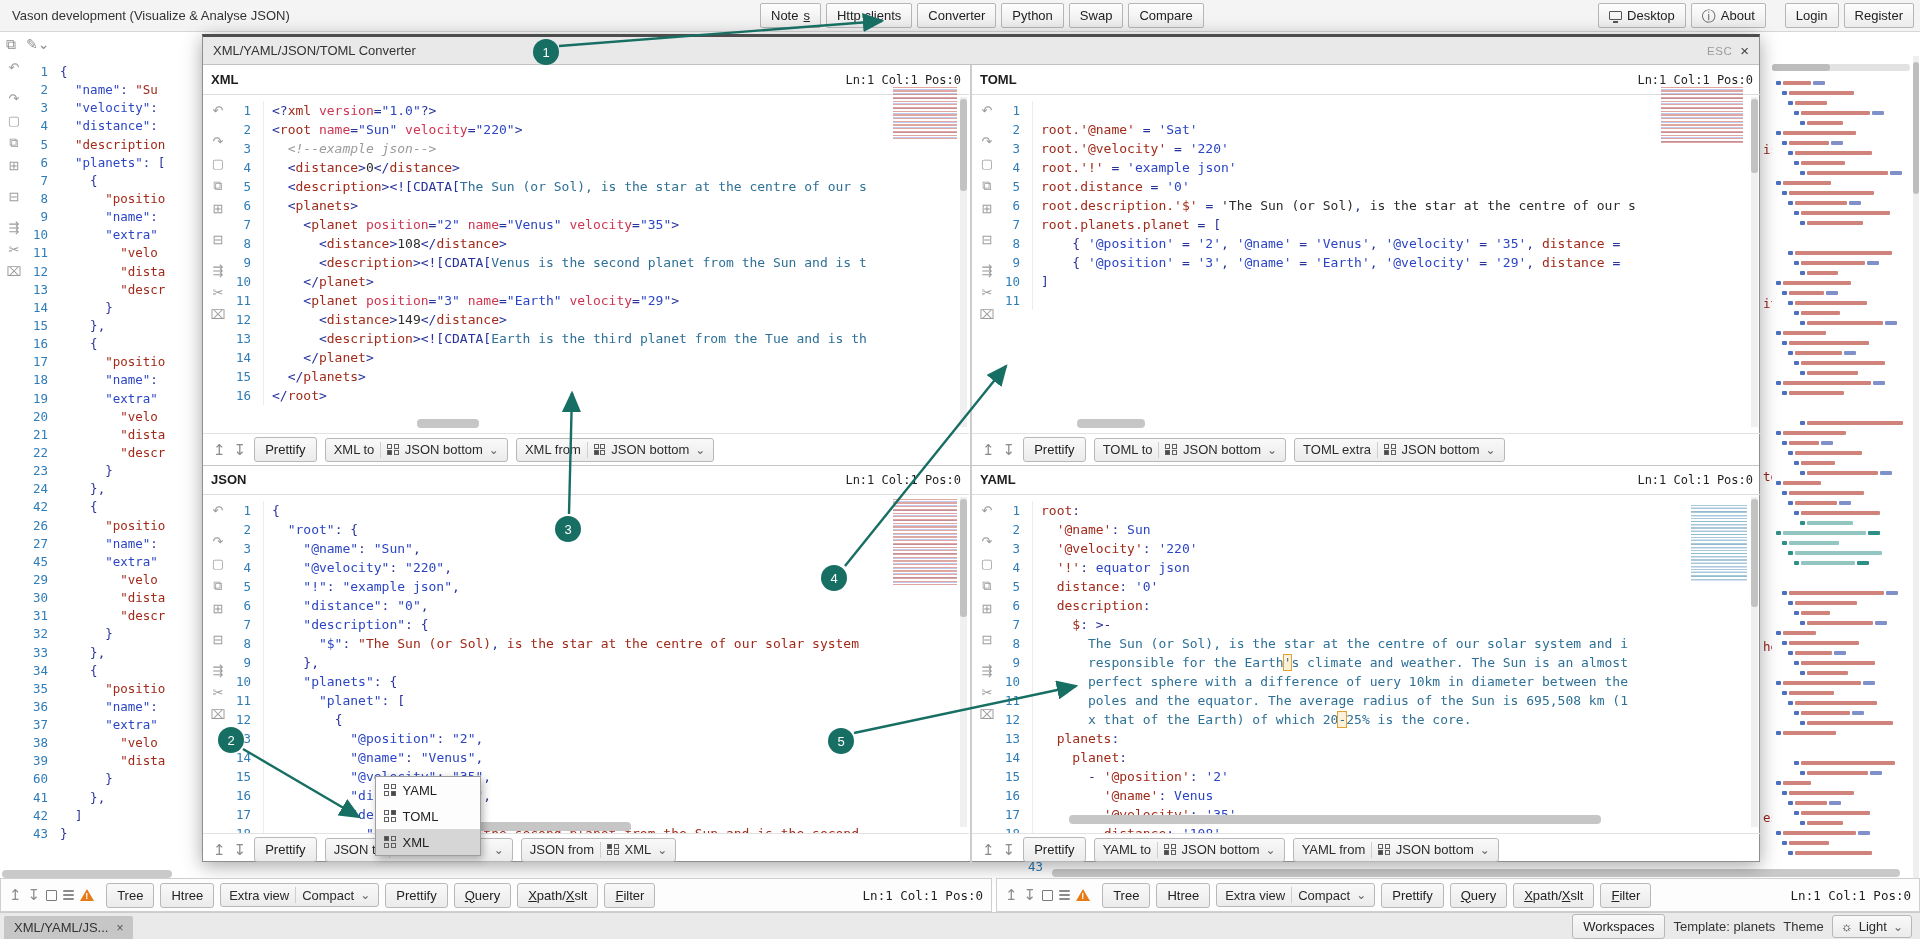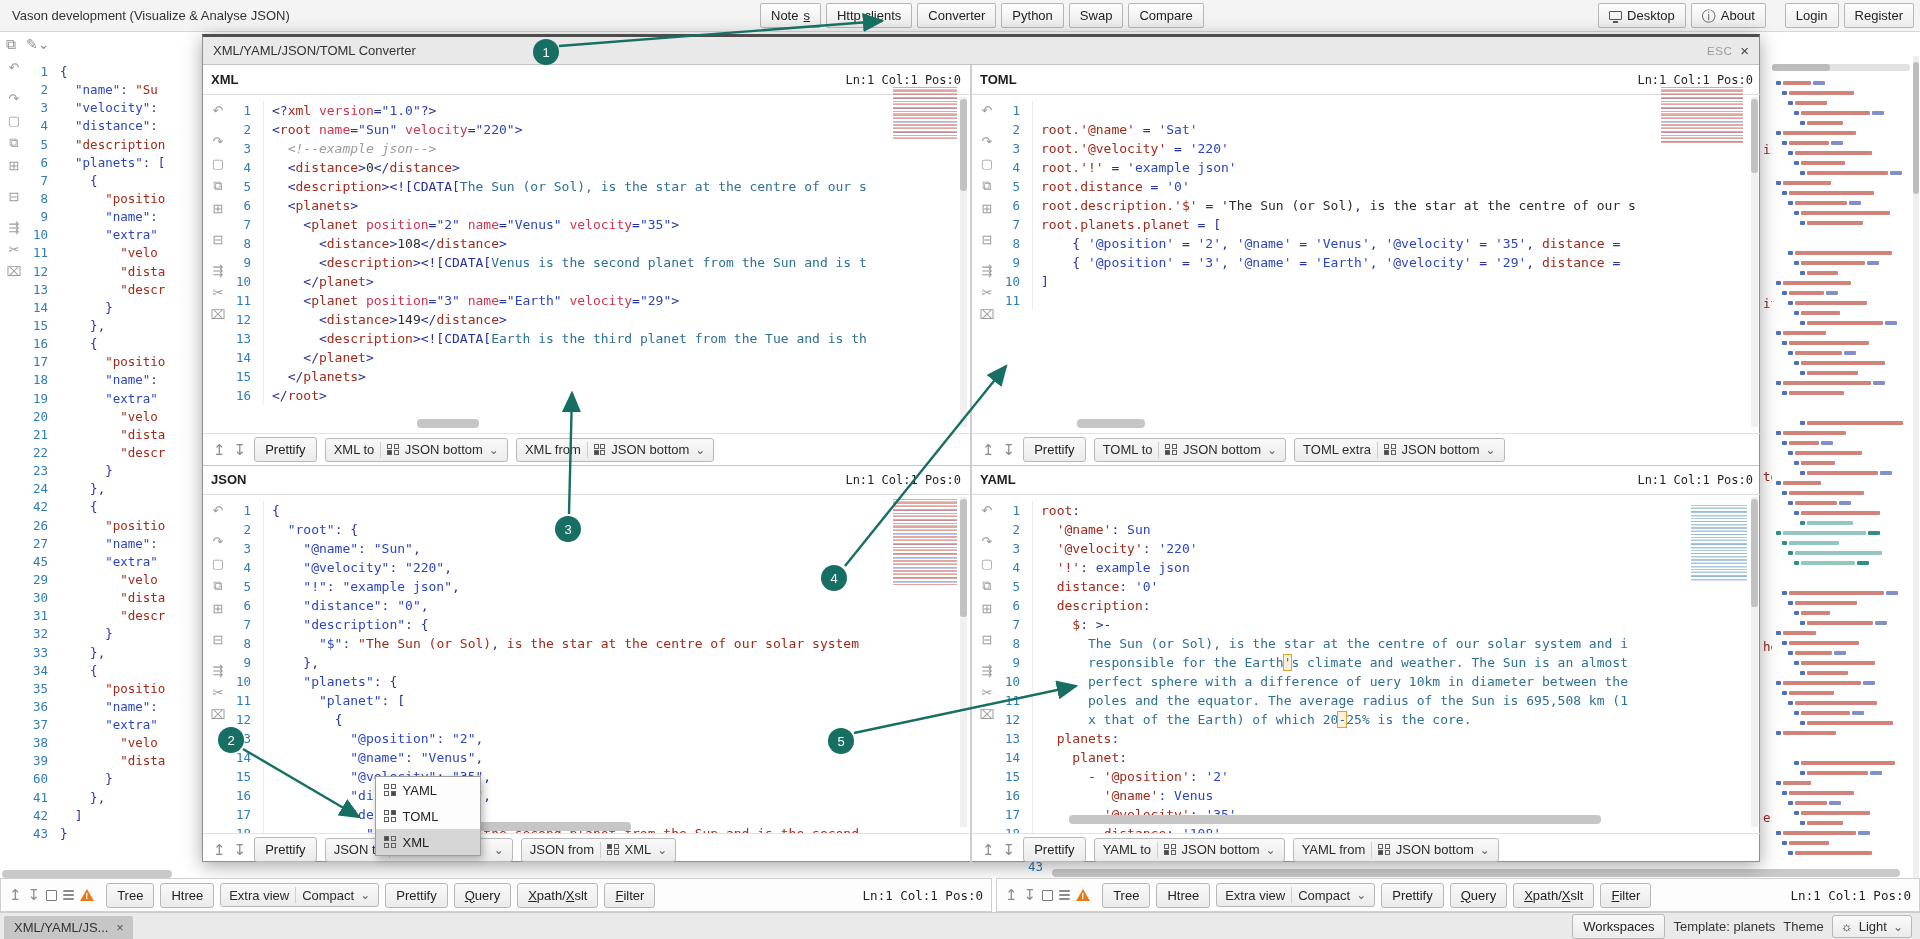--- a/index.html
+++ b/index.html
@@ -756,21 +756,21 @@
             <span>⊞</span>
             <span class="rail-gap">⊟</span>
             <span class="rail-gap">⇶</span>
             <span>✂</span>
             <span>⌧</span>
           </div>
           <div class="code-wrap">
             <div class="code-line"><span class="ln">1</span><span class="lc"><span class="tk-key">root</span><span class="tk-pun">:</span></span></div>
             <div class="code-line"><span class="ln">2</span><span class="lc">  <span class="tk-key">'@name'</span><span class="tk-pun">:</span> <span class="tk-str">Sun</span></span></div>
             <div class="code-line"><span class="ln">3</span><span class="lc">  <span class="tk-key">'@velocity'</span><span class="tk-pun">:</span> <span class="tk-str">'220'</span></span></div>
-            <div class="code-line"><span class="ln">4</span><span class="lc">  <span class="tk-key">'!'</span><span class="tk-pun">:</span> <span class="tk-str">example json</span></span></div>
+            <div class="code-line"><span class="ln">4</span><span class="lc">  <span class="tk-key">'!'</span><span class="tk-pun">:</span> <span class="tk-str">equator json</span></span></div>
             <div class="code-line"><span class="ln">5</span><span class="lc">  <span class="tk-key">distance</span><span class="tk-pun">:</span> <span class="tk-str">'0'</span></span></div>
             <div class="code-line"><span class="ln">6</span><span class="lc">  <span class="tk-key">description</span><span class="tk-pun">:</span></span></div>
             <div class="code-line"><span class="ln">7</span><span class="lc">    <span class="tk-key">$</span><span class="tk-pun">:</span> <span class="tk-pun">&gt;-</span></span></div>
             <div class="code-line"><span class="ln">8</span><span class="lc"><span class="tk-txt">      The Sun (or Sol), is the star at the centre of our solar system and i</span></span></div>
             <div class="code-line"><span class="ln">9</span><span class="lc"><span class="tk-txt">      responsible for the Earth<span class="hl-box">'</span>s climate and weather. The Sun is an almost</span></span></div>
             <div class="code-line"><span class="ln">10</span><span class="lc"><span class="tk-txt">      perfect sphere with a difference of uery 10km in diameter between the</span></span></div>
             <div class="code-line"><span class="ln">11</span><span class="lc"><span class="tk-txt">      poles and the equator. The average radius of the Sun is 695,508 km (1</span></span></div>
             <div class="code-line"><span class="ln">12</span><span class="lc"><span class="tk-txt">      x that of the Earth) of which 20<span class="hl-box">-</span>25% is the core.</span></span></div>
             <div class="code-line"><span class="ln">13</span><span class="lc">  <span class="tk-key">planets</span><span class="tk-pun">:</span></span></div>
             <div class="code-line"><span class="ln">14</span><span class="lc">    <span class="tk-key">planet</span><span class="tk-pun">:</span></span></div>

